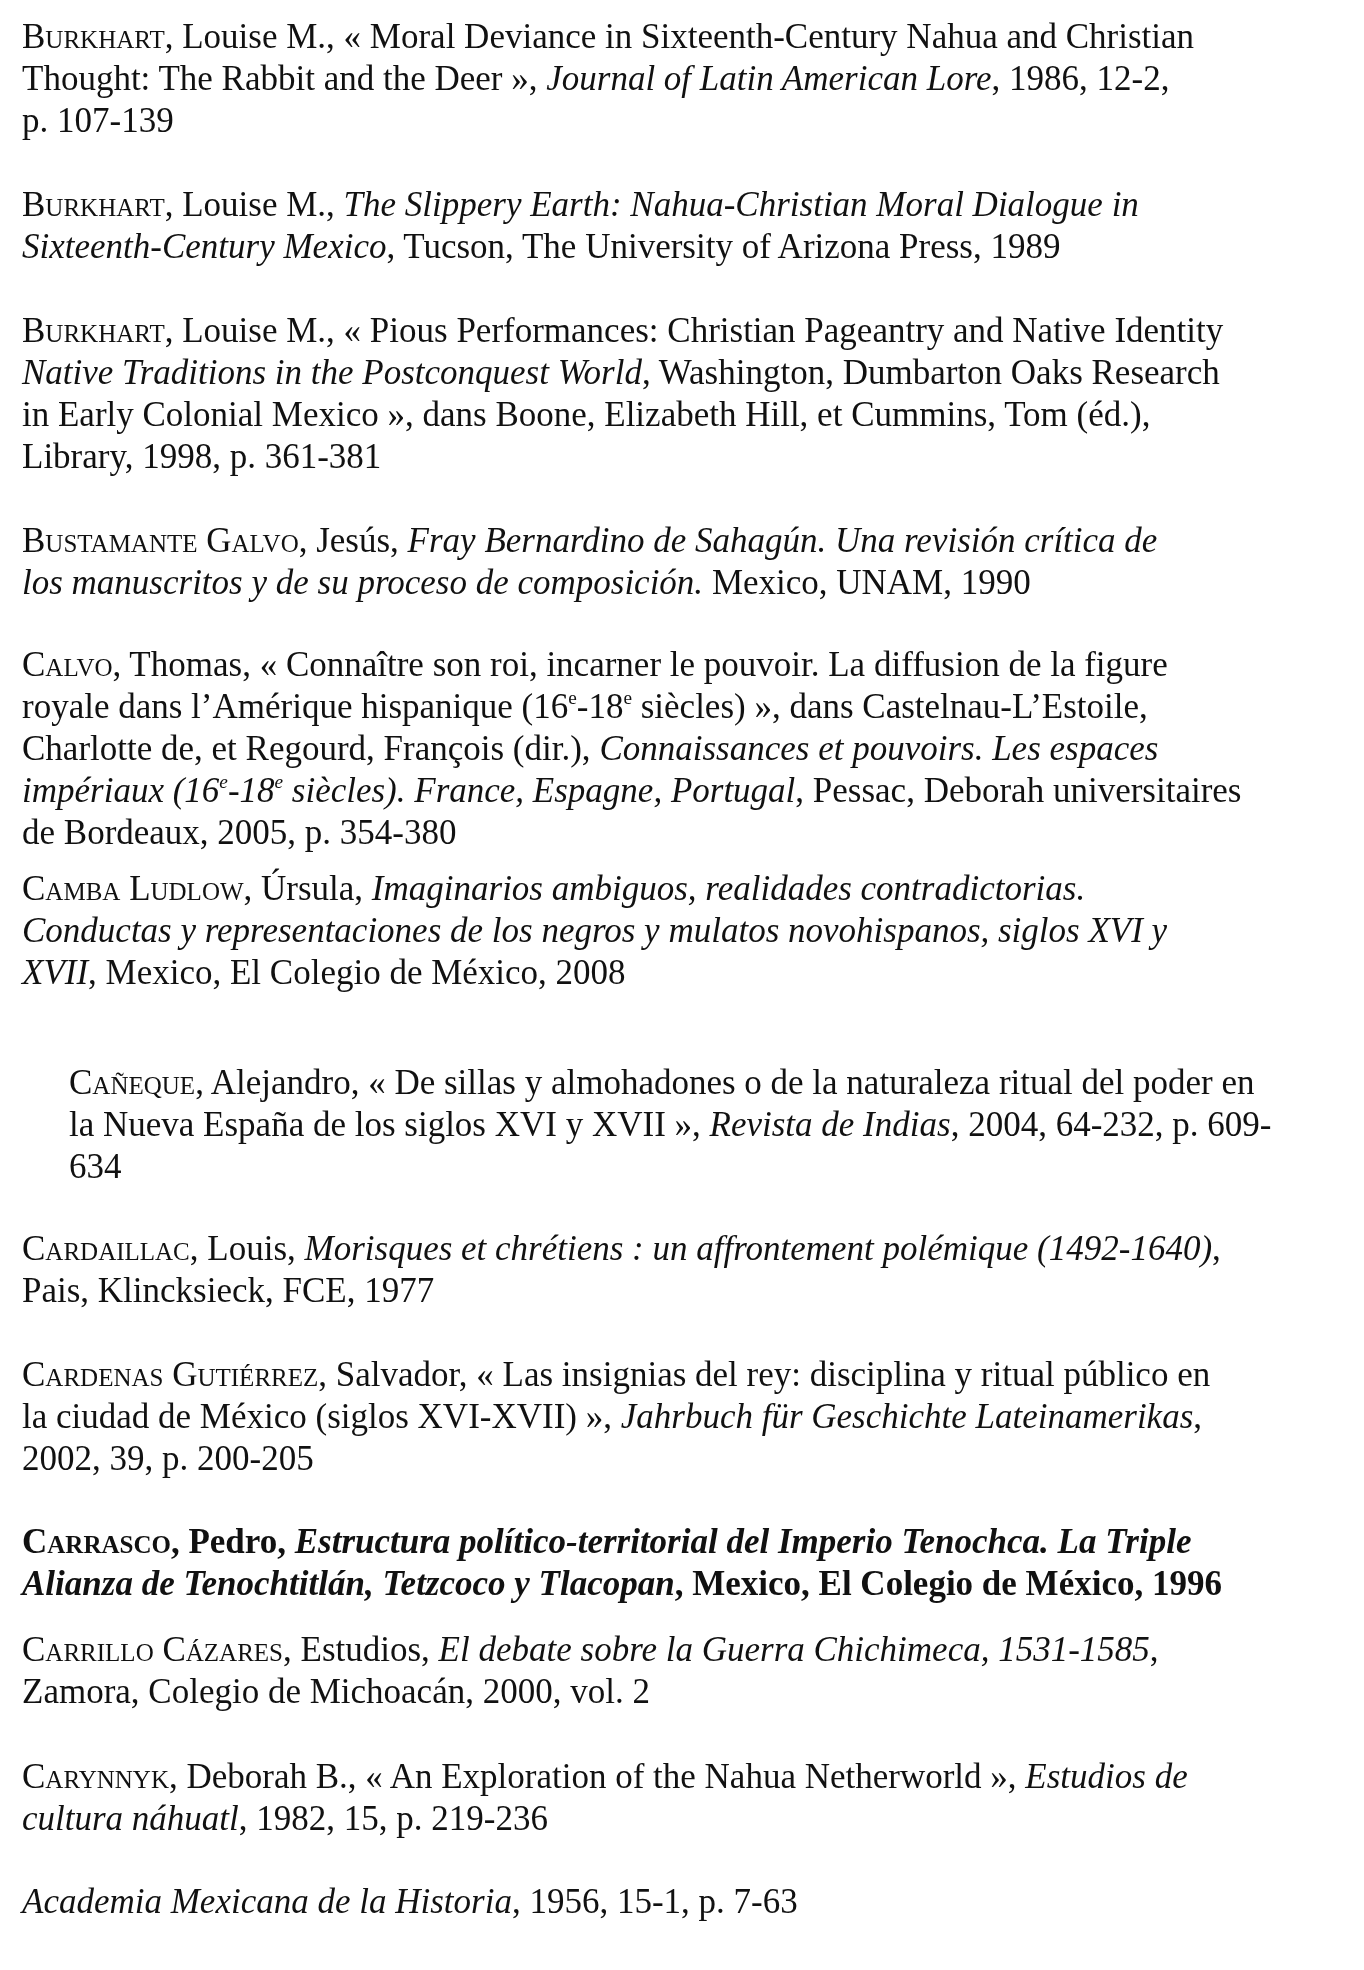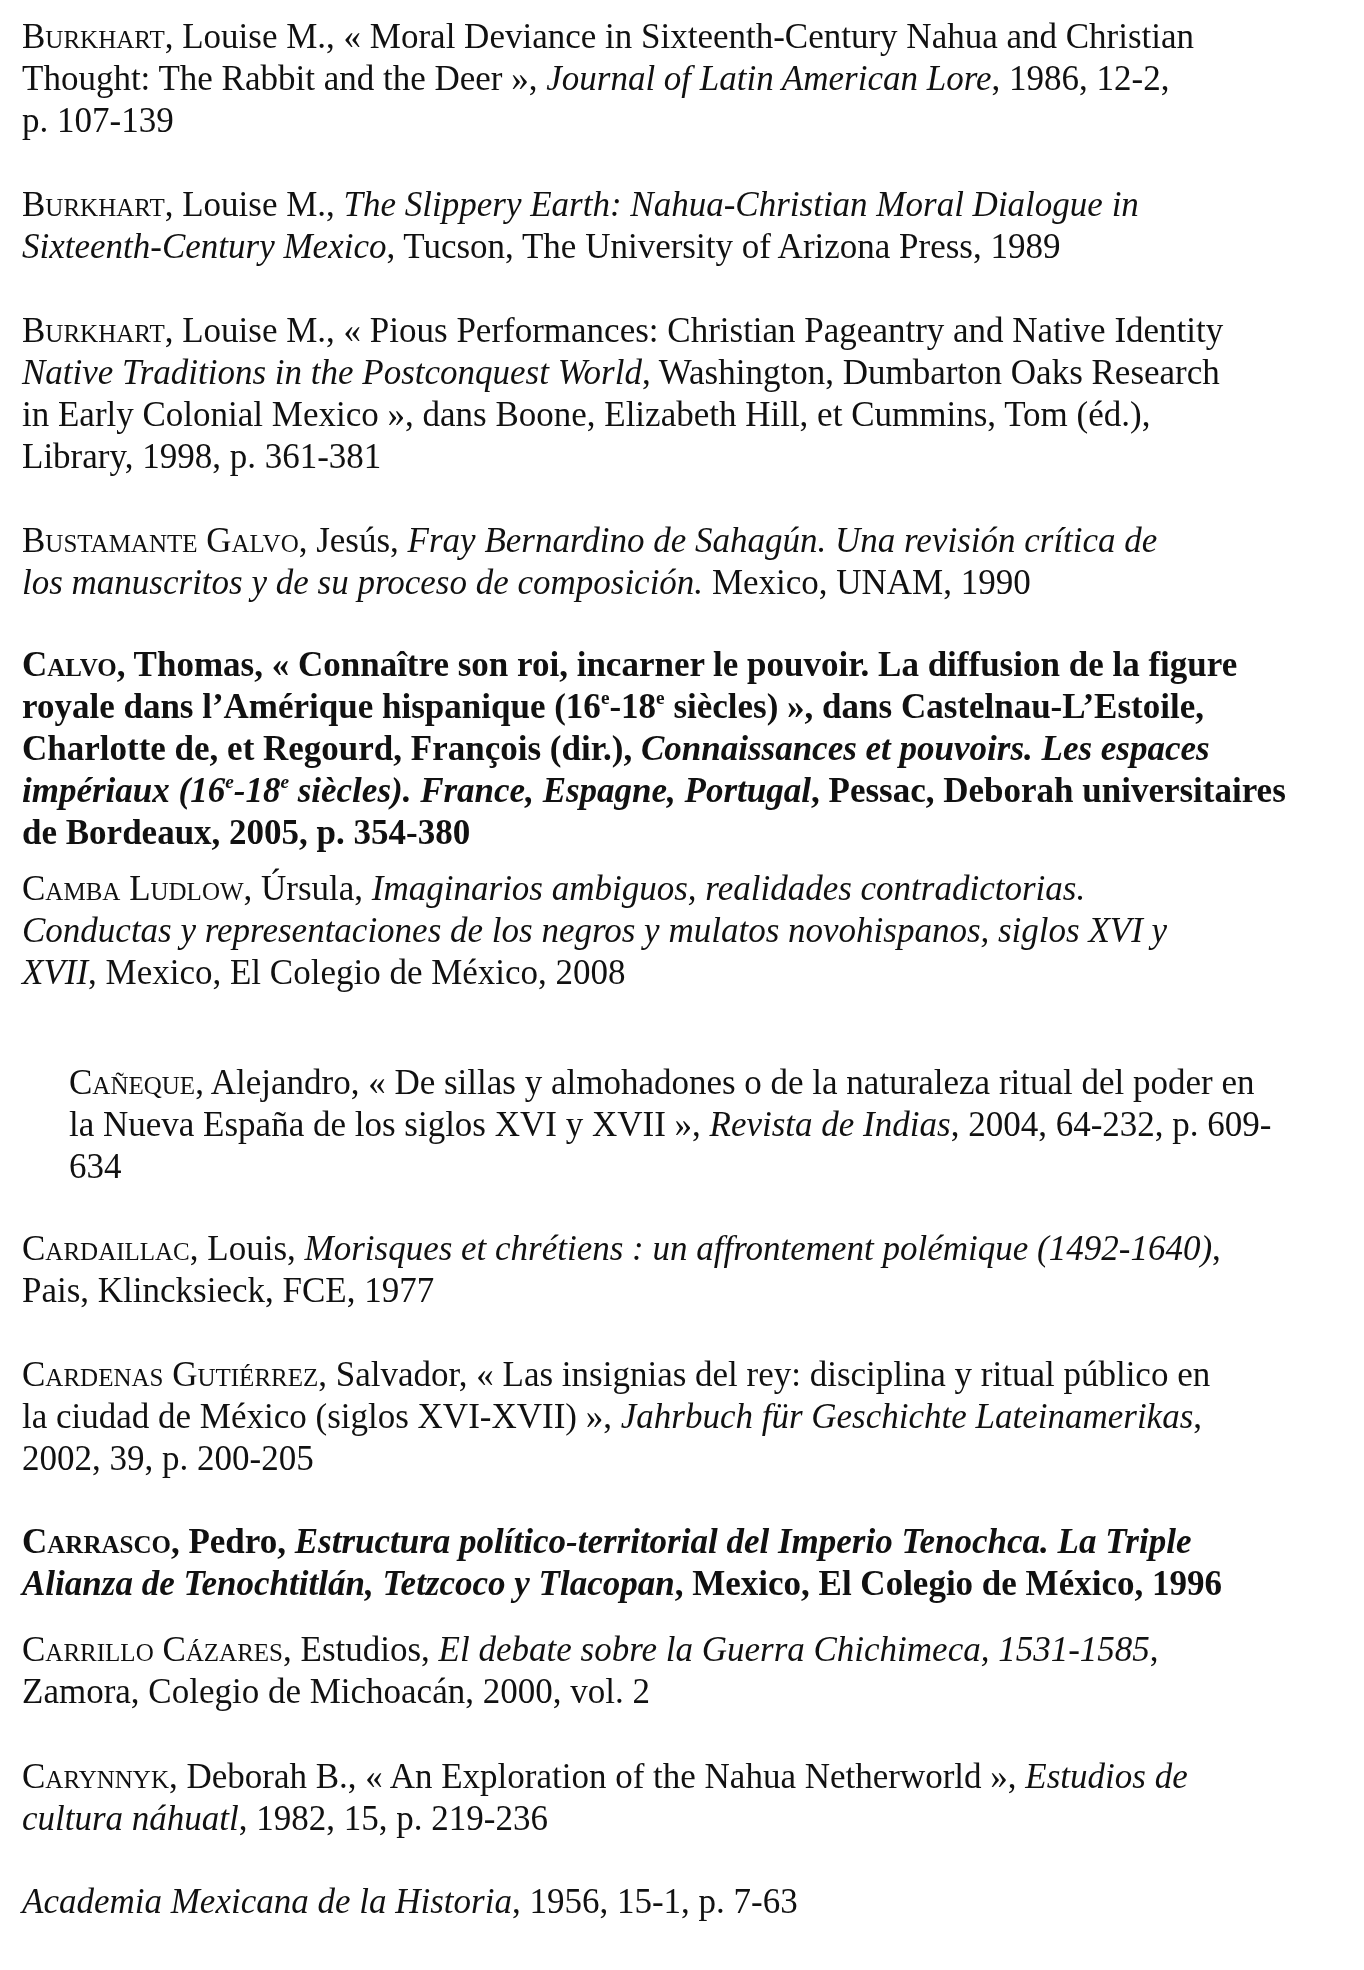--- a/index.html
+++ b/index.html
@@ -34,21 +34,21 @@
     <div class="entry" style="top: 310px;">
       <span class="line"><span>B</span><span class="sc">urkhart</span><span>, Louise M., « Pious Performances: Christian Pageantry and Native Identity</span></span>
       <span class="line"><span class="it">Native Traditions in the Postconquest World</span><span>, Washington, Dumbarton Oaks Research</span></span>
       <span class="line"><span>in Early Colonial Mexico », dans Boone, Elizabeth Hill, et Cummins, Tom (éd.),</span></span>
       <span class="line"><span>Library, 1998, p. 361-381</span></span>
     </div>
     <div class="entry" style="top: 520px;">
       <span class="line"><span>B</span><span class="sc">ustamante</span><span> G</span><span class="sc">alvo</span><span>, Jesús, </span><span class="it">Fray Bernardino de Sahagún. Una revisión crítica de</span></span>
       <span class="line"><span class="it">los manuscritos y de su proceso de composición.</span><span> Mexico, UNAM, 1990</span></span>
     </div>
-    <div class="entry" style="top: 644px; font-weight: bold;">
+    <div class="entry" style="top: 644px;">
       <span class="line"><span>C</span><span class="sc">alvo</span><span>, Thomas, « Connaître son roi, incarner le pouvoir. La diffusion de la figure</span></span>
       <span class="line"><span>royale dans l’Amérique hispanique (16</span><sup>e</sup><span>-18</span><sup>e</sup><span> siècles) », dans Castelnau-L’Estoile,</span></span>
       <span class="line"><span>Charlotte de, et Regourd, François (dir.), </span><span class="it">Connaissances et pouvoirs. Les espaces</span></span>
       <span class="line"><span class="it">impériaux (16</span><sup class="it">e</sup><span class="it">-18</span><sup class="it">e</sup><span class="it"> siècles). France, Espagne, Portugal</span><span>, Pessac, Deborah universitaires</span></span>
       <span class="line"><span>de Bordeaux, 2005, p. 354-380</span></span>
     </div>
     <div class="entry" style="top: 868px;">
       <span class="line"><span>C</span><span class="sc">amba</span><span> L</span><span class="sc">udlow</span><span>, Úrsula, </span><span class="it">Imaginarios ambiguos, realidades contradictorias.</span></span>
       <span class="line"><span class="it">Conductas y representaciones de los negros y mulatos novohispanos, siglos XVI y</span></span>
       <span class="line"><span class="it">XVII</span><span>, Mexico, El Colegio de México, 2008</span></span>

